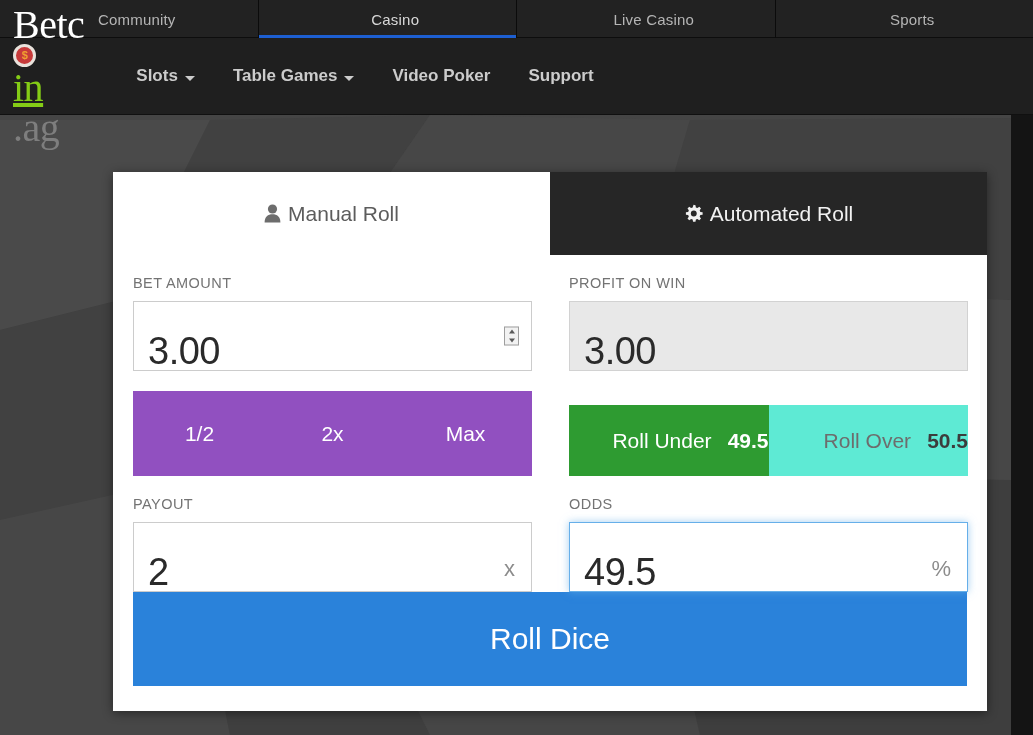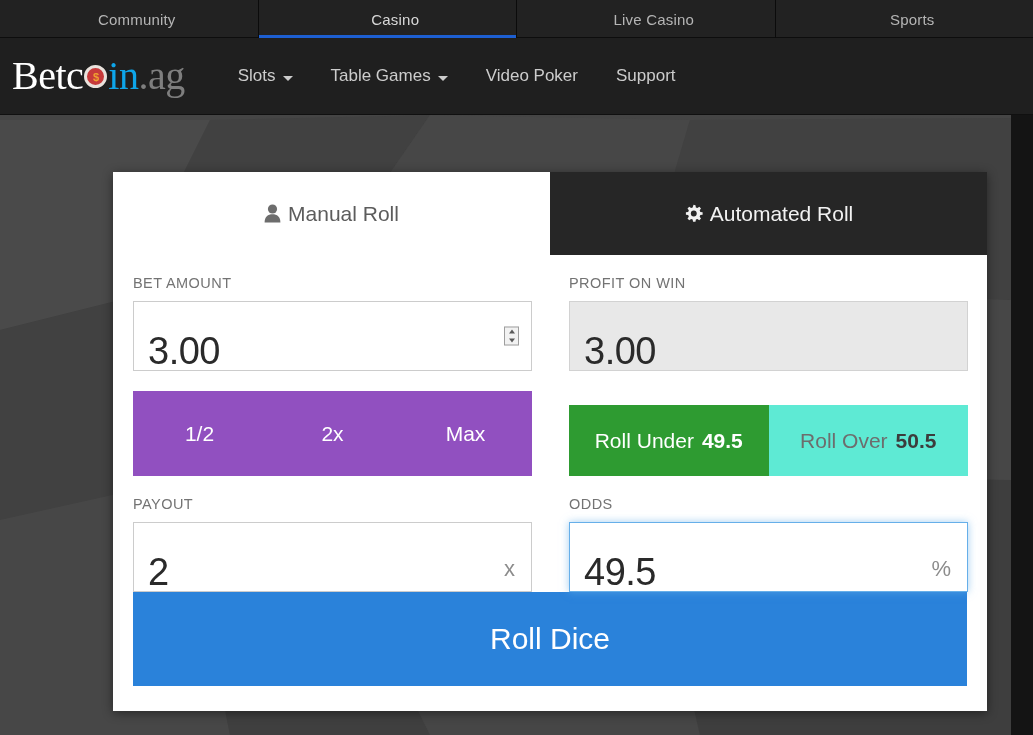--- a/index.html
+++ b/index.html
@@ -80,20 +80,21 @@
   #logo {
     display: flex;
     align-items: baseline;
     font-family: "Liberation Serif", serif;
     font-size: 40px;
     line-height: 1;
     color: #ffffff;
     user-select: none;
     margin-right: 34px;
     letter-spacing: -0.5px;
+    flex-direction: column;
   }
   #logo .l-a { color: #ffffff; }
   #logo .chip {
     display: inline-block;
     width: 23px; height: 23px;
     border-radius: 50%;
     background: #c73a3a;
     border: 3px solid #e9e2dc;
     position: relative;
     margin: 0 1px;
@@ -104,24 +105,24 @@
     position: absolute;
     left: 0; right: 0; top: 50%;
     transform: translateY(-50%);
     text-align: center;
     font-family: "Liberation Sans", sans-serif;
     font-size: 11px;
     font-weight: bold;
     color: #f0a030;
     line-height: 1;
   }
-  #logo .l-b { color: #0ea5e9; }
+  #logo .l-b { color: #84cc16; text-decoration: underline; }
   #logo .l-tld { color: #7e7e7e; }
 
-  #mainnav { display: flex; align-items: center; gap: 0; }
+  #mainnav { display: flex; align-items: center; gap: 0; font-weight: bold; }
   .nav-item {
     color: #cccccc;
     font-size: 17px;
     padding: 8px 19px;
     cursor: pointer;
     white-space: nowrap;
     display: flex;
     align-items: center;
     gap: 7px;
   }
@@ -252,22 +253,22 @@
     cursor: pointer;
     user-select: none;
   }
 
   
   .btn-group-roll { display: flex; height: 85px; }
   .btn-roll {
     flex: 1 1 0;
     display: flex;
     align-items: center;
-    justify-content: center;
-    gap: 8px;
+    justify-content: flex-end;
+    gap: 16px;
     font-size: 21px;
     cursor: pointer;
     user-select: none;
     margin-top: 14px;
   }
   .btn-roll.on { background: #2e9b31; color: #ffffff; }
   .btn-roll.off { background: #5eead4; color: #6d6d6d; }
   .btn-roll b { font-weight: bold; }
   .btn-roll.off b { color: #3c3c3c; }
 

